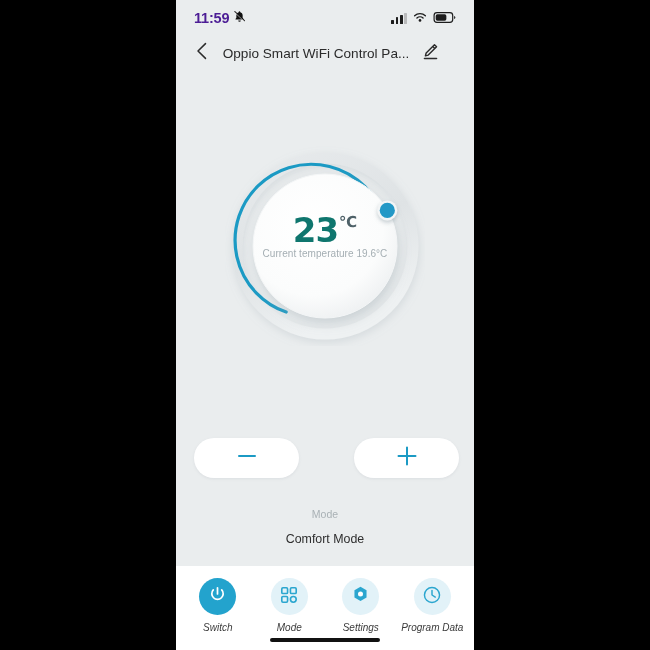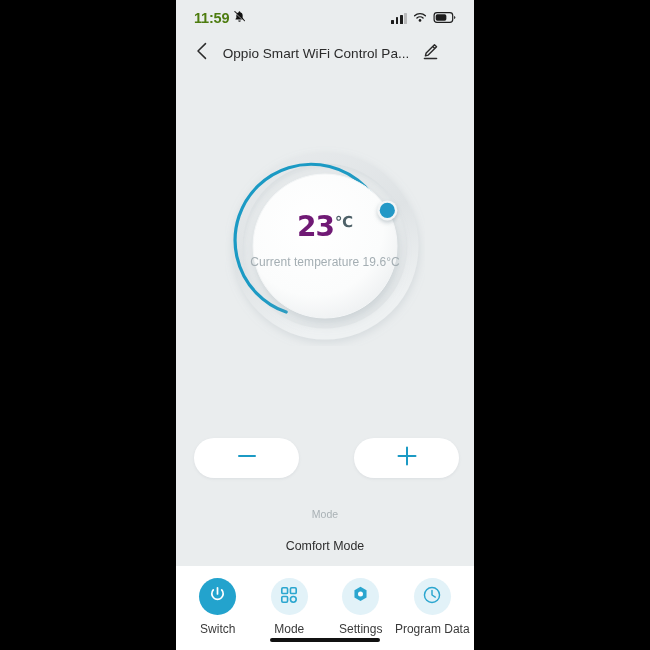--- a/index.html
+++ b/index.html
@@ -38,21 +38,21 @@
     box-sizing: border-box;
   }
   #status-left {
     display: flex;
     align-items: center;
     gap: 4px;
   }
   #clock-time {
     font-size: 14.5px;
     font-weight: bold;
-    color: #4d7c0f;
+    color: #4c1d95;
     letter-spacing: -0.2px;
   }
   #status-right {
     display: flex;
     align-items: center;
     gap: 6px;
   }
   .sig-bars {
     display: flex;
     align-items: flex-end;
@@ -131,37 +131,37 @@
     pointer-events: none;
   }
   #temp-row {
     display: inline-flex;
     align-items: flex-start;
     justify-content: center;
     line-height: 1;
   }
   #temp-value {
     font-family: "DejaVu Sans", sans-serif;
-    font-size: 28px;
+    font-size: 34px;
     font-weight: bold;
-    color: #701a75;
+    color: #0f766e;
     letter-spacing: -1px;
     line-height: 0.95;
   }
   #temp-unit {
     font-family: "DejaVu Sans", sans-serif;
     font-size: 15px;
     font-weight: bold;
     color: #4e6168;
     margin-top: 1px;
     margin-left: 1px;
   }
   #current-temp-text {
-    margin-top: 14px;
-    font-size: 12px;
+    margin-top: 2px;
+    font-size: 10px;
     color: #a4aeb3;
     letter-spacing: 0.05px;
   }
 
   
   #stepper-row {
     position: absolute;
     left: 0;
     top: 438px;
     width: 298px;
@@ -188,21 +188,21 @@
     left: 0;
     top: 508px;
     width: 298px;
     text-align: center;
   }
   #mode-label {
     font-size: 10.5px;
     color: #a9b1b5;
   }
   #mode-value {
-    margin-top: 19px;
+    margin-top: 12px;
     font-size: 12.4px;
     color: #2e2e2e;
   }
 
   
   #bottom-nav {
     position: absolute;
     left: 0;
     top: 566px;
     width: 298px;
@@ -225,23 +225,24 @@
     height: 37px;
     border-radius: 50%;
     background: #e2f2f8;
     display: flex;
     align-items: center;
     justify-content: center;
   }
   .nav-bubble.active { background: #23a3cd; }
   .nav-label {
     margin-top: 7px;
-    font-size: 12px;
+    font-size: 10px;
     color: #3a3a3a;
     white-space: nowrap;
+    font-style: italic;
   }
   #home-indicator {
     position: absolute;
     left: 50%;
     transform: translateX(-50%);
     bottom: 8px;
     width: 110px;
     height: 4.5px;
     border-radius: 3px;
     background: #111111;

